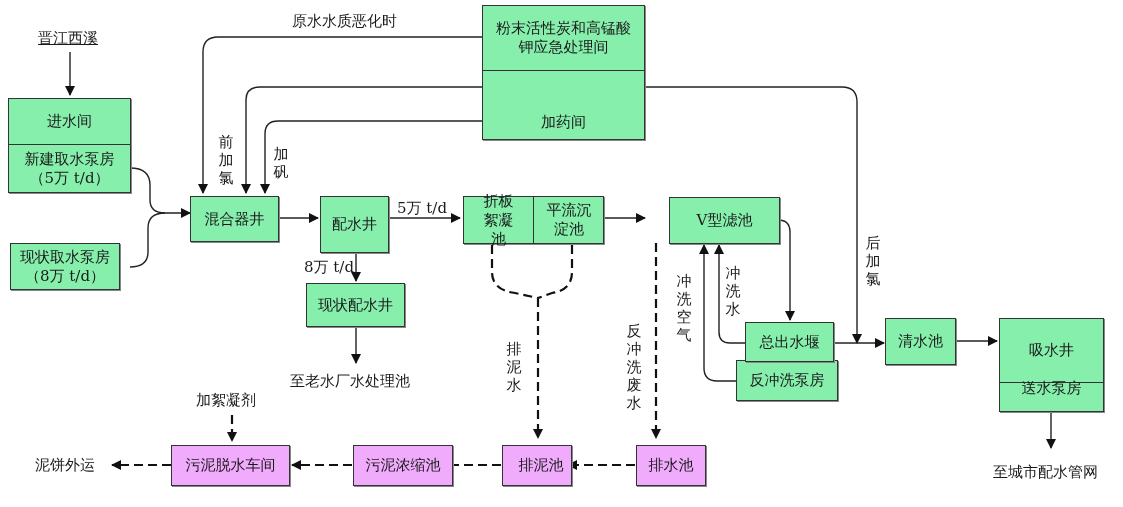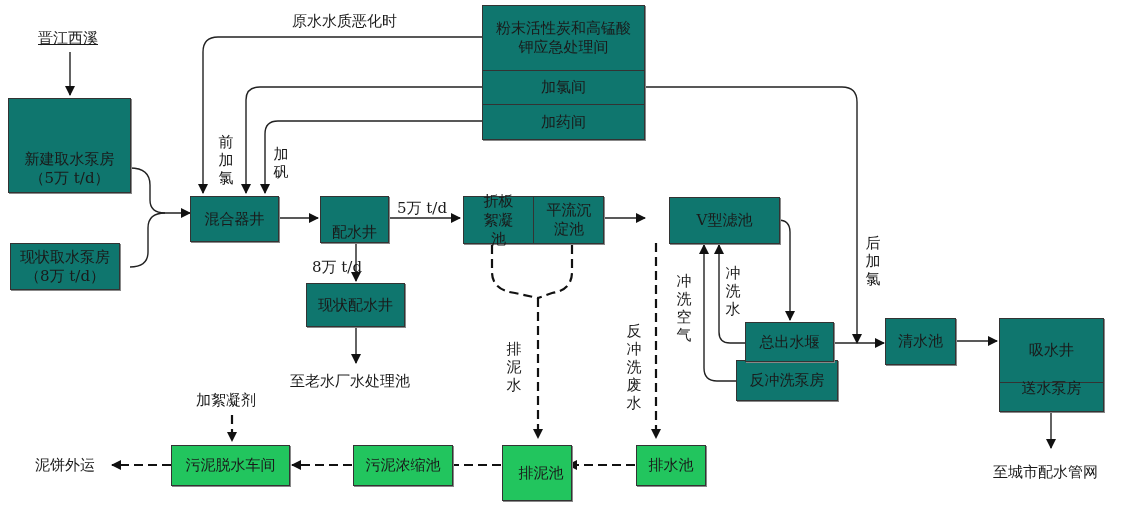--- a/index.html
+++ b/index.html
@@ -1,22 +1,22 @@
 <!DOCTYPE html>
 <html><head>
 <meta charset="utf-8">
 <style>
   html, body { margin:0; padding:0; background:#ffffff; }
   body { width:1123px; height:507px; position:relative; overflow:hidden;
          font-family:"DejaVu Serif","Liberation Serif",serif; color:#1a1a1a; }
   svg { position:absolute; left:0; top:0; }
   .box { position:absolute; box-sizing:border-box; border:1.5px solid #333;
-         background:#0f766e; display:flex; align-items:center; justify-content:center;
+         background:#86efac; display:flex; align-items:center; justify-content:center;
          text-align:center; font-size:15px; line-height:19px; box-shadow:1px 1px 0 #888; }
-  .box.dark { background:#22c55e; }
+  .box.dark { background:#f0abfc; }
   .cell { position:absolute; box-sizing:border-box; display:flex; align-items:center;
           justify-content:center; text-align:center; font-size:15px; line-height:19px; }
   .lbl { position:absolute; font-size:15px; line-height:18px; white-space:nowrap; }
   .vlbl { position:absolute; font-size:15px; line-height:18px; width:16px; text-align:center;
           word-break:break-all; white-space:normal; }
 </style>
 </head>
 <body>
 
 <svg width="1123" height="507" viewBox="0 0 1123 507">
@@ -74,48 +74,51 @@
     <path d="M352,465 L292,465" marker-end="url(#ah)"></path>
     <path d="M171,465 L112,465" marker-end="url(#ah)"></path>
   </g>
 </svg>
 
 <div class="lbl" style="left:38px;top:29px;text-decoration:underline;">晋江西溪</div>
 <div class="lbl" style="left:292px;top:12px;">原水水质恶化时</div>
 <div class="vlbl" style="left:218px;top:133px;">前加氯</div>
 <div class="vlbl" style="left:273px;top:145px;">加矾</div>
 <div class="lbl" style="left:397px;top:199px;">5万 t/d</div>
-<div class="lbl" style="left:312px;top:258px;">8万 t/d</div>
+<div class="lbl" style="left:304px;top:258px;">8万 t/d</div>
 <div class="lbl" style="left:290px;top:372px;">至老水厂水处理池</div>
 <div class="vlbl" style="left:506px;top:340px;">排泥水</div>
 <div class="vlbl" style="left:626px;top:322px;">反冲洗废水</div>
 <div class="vlbl" style="left:676px;top:272px;">冲洗空气</div>
 <div class="vlbl" style="left:725px;top:264px;">冲洗水</div>
 <div class="vlbl" style="left:865px;top:234px;">后加氯</div>
 <div class="lbl" style="left:993px;top:463px;">至城市配水管网</div>
 <div class="lbl" style="left:35px;top:456px;">泥饼外运</div>
 <div class="lbl" style="left:196px;top:391px;">加絮凝剂</div>
 
 <div class="box" style="left:8px;top:98px;width:123px;height:95px;display:block;padding:0;">
+  <div class="cell" style="left:0;top:0;width:100%;height:46px;border-bottom:1.5px solid #333;">
+    <span>进水间</span>
+  </div>
   <div class="cell" style="left:0;top:46px;width:100%;height:47px;flex-direction:column;">
     <span>新建取水泵房</span>
     <span>（5万 t/d）</span>
   </div>
 </div>
 
 <div class="box" style="left:10px;top:243px;width:110px;height:47px;flex-direction:column;">
   <span>现状取水泵房</span>
   <span>（8万 t/d）</span>
 </div>
 
 <div class="box" style="left:190px;top:196px;width:89px;height:46px;">
   <span>混合器井</span>
 </div>
 
-<div class="box" style="left:320px;top:196px;width:69px;height:47px;align-items:flex-end;">
+<div class="box" style="left:320px;top:196px;width:69px;height:57px;">
   <span>配水井</span>
 </div>
 
 <div class="box" style="left:306px;top:283px;width:99px;height:44px;">
   <span>现状配水井</span>
 </div>
 
 <div class="box" style="left:463px;top:196px;width:141px;height:48px;display:block;">
   <div class="cell" style="left:0;top:0;width:70px;height:100%;border-right:1.5px solid #333;padding:0 16px;">
     <span>折板絮凝池</span>
@@ -125,23 +128,20 @@
   </div>
 </div>
 
 <div class="box" style="left:669px;top:197px;width:111px;height:47px;">
   <span>V型滤池</span>
 </div>
 
 <div class="box" style="left:482px;top:5px;width:163px;height:135px;display:block;">
   <div class="cell" style="left:0;top:0;width:100%;height:65px;border-bottom:1.5px solid #333;padding:0 12px;">
     <span>粉末活性炭和高锰酸钾应急处理间</span>
-  </div>
-  <div class="cell" style="left:0;top:65px;width:100%;height:34px;border-bottom:1.5px solid #333;">
-    <span>加氯间</span>
   </div>
   <div class="cell" style="left:0;top:99px;width:100%;height:34px;">
     <span>加药间</span>
   </div>
 </div>
 
 <div class="box" style="left:736px;top:360px;width:102px;height:41px;">
   <span>反冲洗泵房</span>
 </div>
 <div class="box" style="left:745px;top:322px;width:89px;height:40px;">
@@ -157,21 +157,21 @@
     <span>吸水井</span>
   </div>
   <div class="cell" style="left:0;top:46px;width:100%;height:46px;">
     <span>送水泵房</span>
   </div>
 </div>
 
 <div class="box dark" style="left:636px;top:445px;width:70px;height:41px;">
   <span>排水池</span>
 </div>
-<div class="box dark" style="left:502px;top:445px;width:70px;height:56px;padding-left:8px;">
+<div class="box dark" style="left:502px;top:445px;width:70px;height:41px;padding-left:8px;">
   <span>排泥池</span>
 </div>
 <div class="box dark" style="left:353px;top:445px;width:100px;height:41px;">
   <span>污泥浓缩池</span>
 </div>
 <div class="box dark" style="left:171px;top:445px;width:119px;height:41px;">
   <span>污泥脱水车间</span>
 </div>
 
 </body></html>

